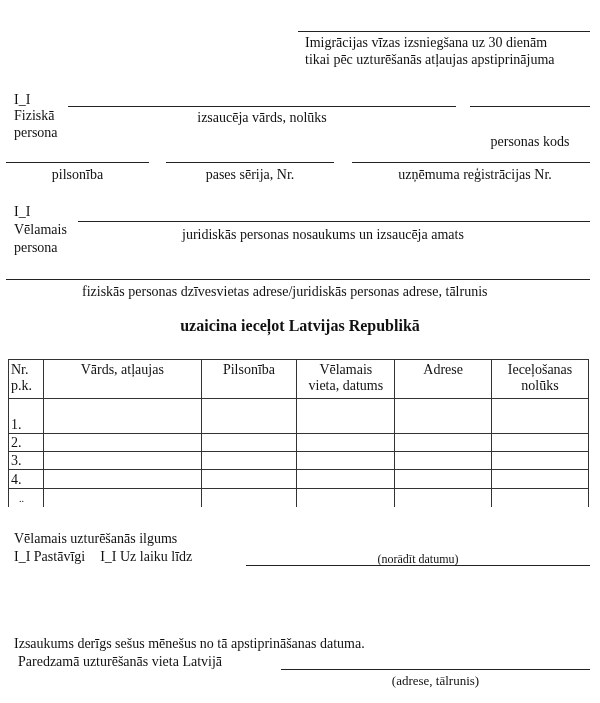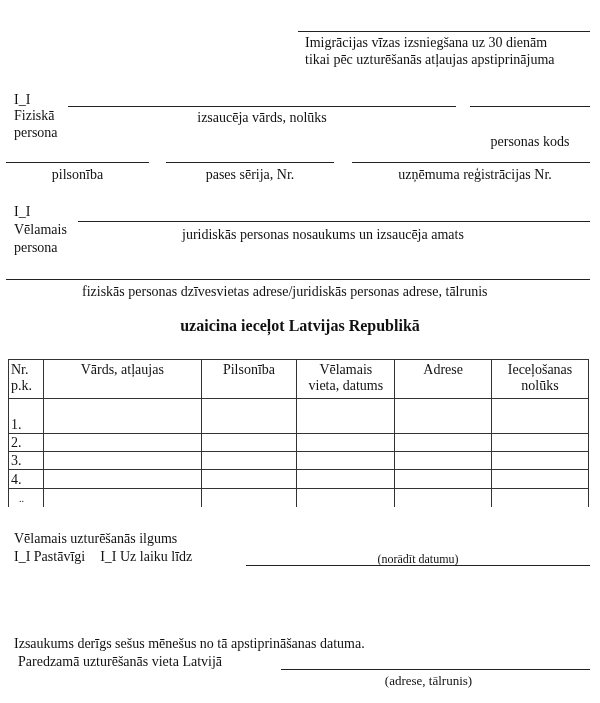--- a/index.html
+++ b/index.html
@@ -129,13 +129,13 @@
   <span>I_I</span>
   <span>Uz laiku līdz</span>
 </div>
 <div class="line" style="left:246px; top:565px; width:344px;"></div>
 <div class="abs center" style="left:246px; top:551px; width:344px; font-size:12px;">(norādīt datumu)</div>
 
 <div class="abs" style="left:14px; top:614px;margin-top:22px;">Izsaukums derīgs sešus mēnešus no tā apstiprināšanas datuma.</div>
 
 <div class="abs" style="left:18px; top:654px;">Paredzamā uzturēšanās vieta Latvijā</div>
 <div class="line" style="left:281px; top:669px; width:309px;"></div>
-<div class="abs center" style="left:274px; top:673px; width:309px; font-size:13px;">(adrese, tālrunis)</div>
+<div class="abs center" style="left:281px; top:673px; width:309px; font-size:13px;">(adrese, tālrunis)</div>
 
 </body></html>

